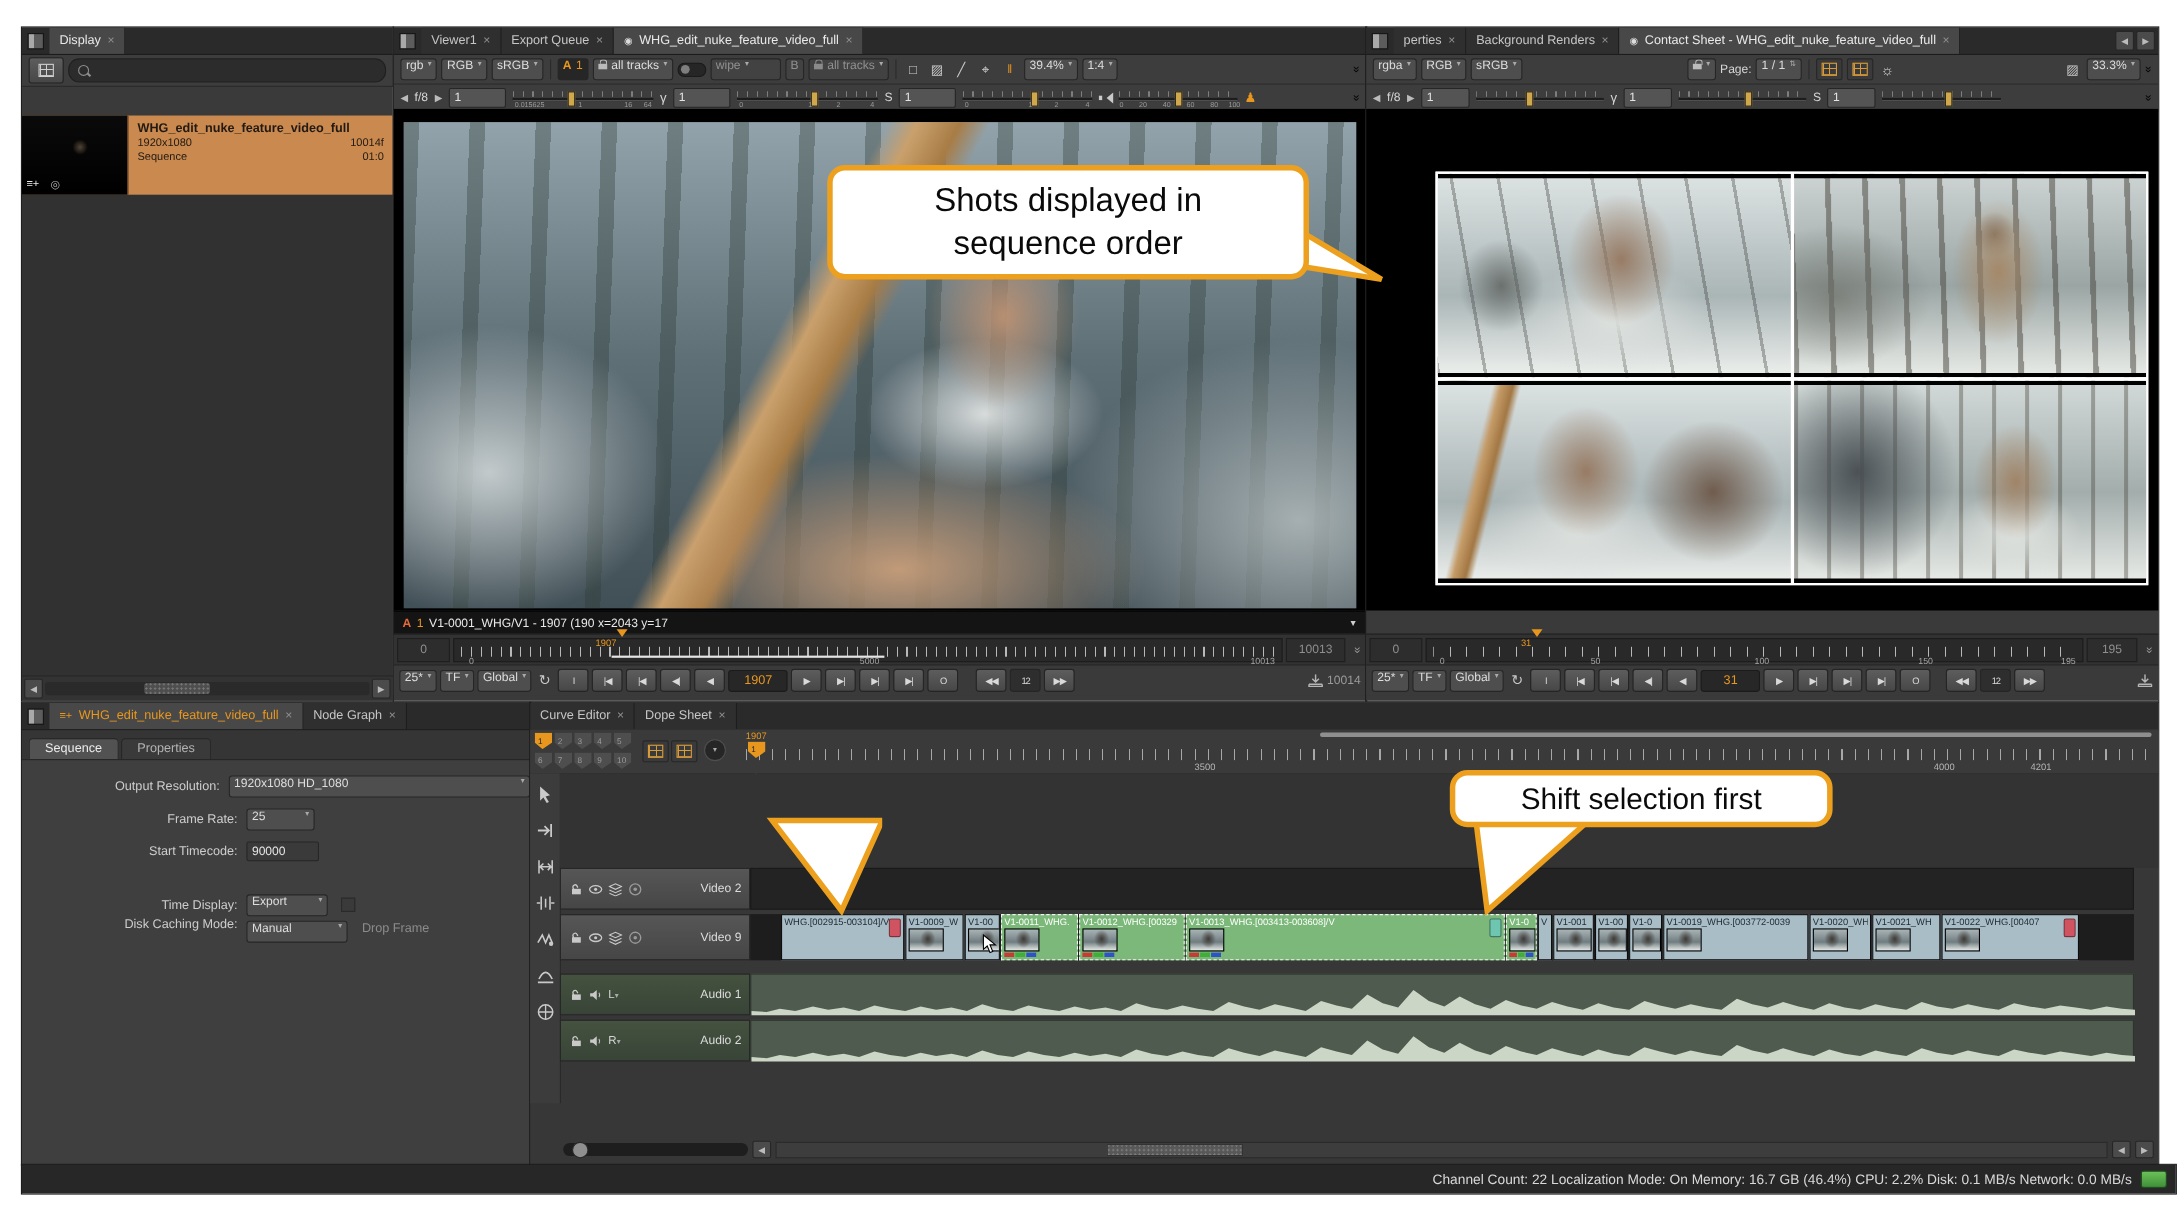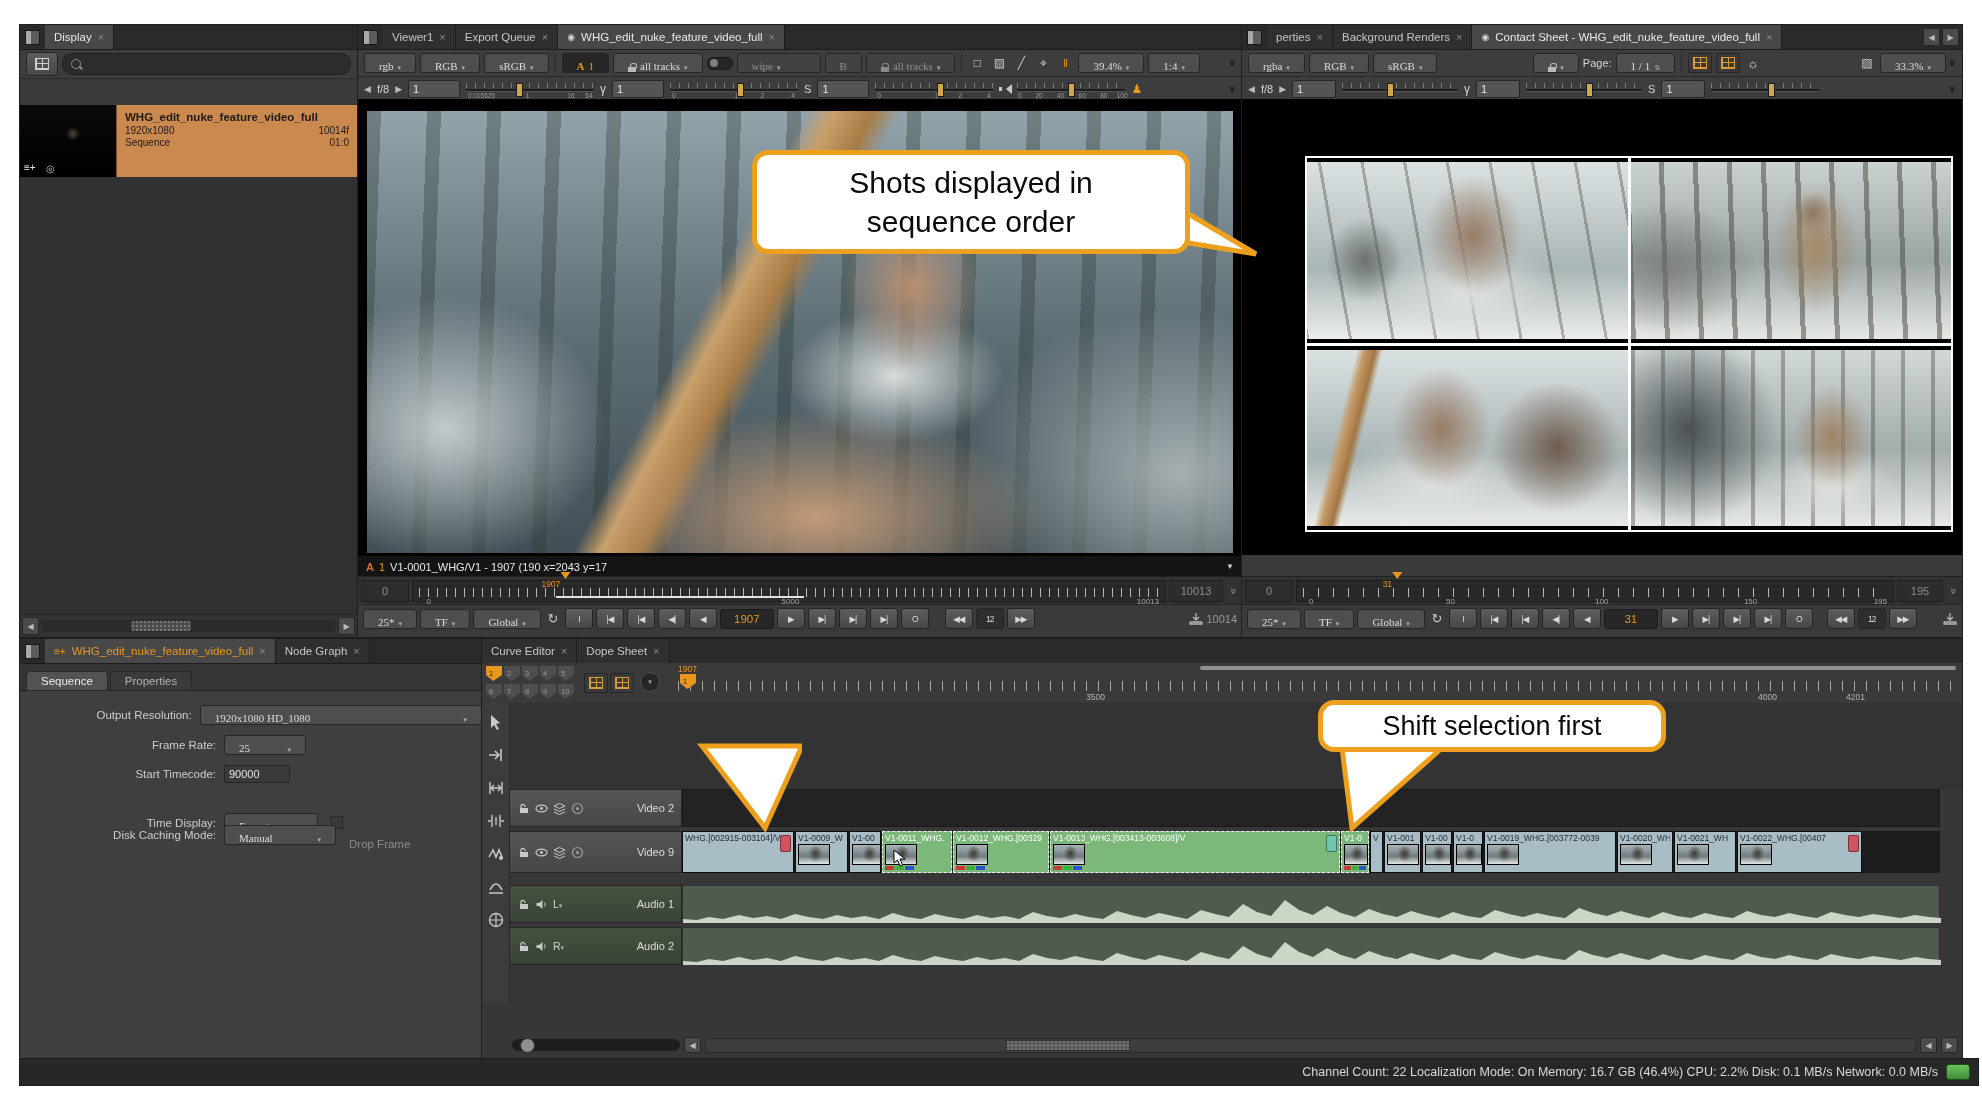--- a/index.html
+++ b/index.html
@@ -13,21 +13,21 @@
   .tabbar{display:flex;align-items:stretch;height:24px;background:#2a2a2a;border-bottom:1px solid #1c1c1c;overflow:hidden;}
   .wicon{width:13px;height:13px;margin:5px 5px 0 5px;background:linear-gradient(90deg,#a9a9a9 0 40%,#5c5c5c 40%);border:1px solid #171717;flex:none;}
   .tab{display:flex;align-items:center;gap:6px;padding:0 9px;font-size:11.5px;color:#c6c6c6;background:#2f2f2f;border-right:1px solid #1d1d1d;white-space:nowrap;}
   .tab.active{background:#484848;color:#e9e9e9;}
   .tab .x{color:#8d8d8d;font-size:11px;line-height:1;}
   .tab .eyeg{color:#dcdcdc;font-size:9px;}
   .navbtns{margin-left:auto;display:flex;gap:2px;padding:3px;}
   .navbtn{width:15px;height:16px;background:#4b4b4b;border:1px solid #262626;border-radius:2px;color:#bbb;font-size:8px;display:flex;align-items:center;justify-content:center;}
   
   .toolbar{display:flex;align-items:center;gap:4px;padding:0 6px;background:#3d3d3d;border-bottom:1px solid #2a2a2a;}
-  .dd{display:inline-flex;align-items:flex-end;gap:4px;background:#4e4e4e;border:1px solid #262626;border-radius:3px;padding:0 14px;font-size:11px;color:#ddd;height:18px;white-space:nowrap;font-family:Liberation Serif, serif;}
+  .dd{display:inline-flex;align-items:flex-start;gap:4px;background:#4e4e4e;border:1px solid #262626;border-radius:3px;padding:0 4px;font-size:11px;color:#ddd;height:18px;white-space:nowrap;}
   .dd.dim{color:#909090;background:#424242;}
   .car{font-size:7px;color:#aaa;}
   .sep{width:1px;height:18px;background:#2a2a2a;margin:0 2px;}
   .tbtn{min-width:22px;height:19px;padding:0 2px;background:linear-gradient(#5d5d5d,#474747);border:1px solid #252525;border-radius:3px;color:#d9d9d9;
         font-size:8.5px;display:inline-flex;align-items:center;justify-content:center;letter-spacing:-1px;flex:none;}
   .framebox{background:#272727;border:1px solid #1b1b1b;border-radius:3px;color:#e8971e;font-size:11.5px;min-width:52px;height:18px;
             display:inline-flex;align-items:center;justify-content:center;}
   .iconbtn{color:#c9c9c9;font-size:12px;width:18px;text-align:center;flex:none;}
   
   .slider{position:relative;height:18px;flex:none;}
@@ -598,21 +598,21 @@
       <span style="width:196px;text-align:right;color:#cdcdcd;font-size:11.5px;">Time Display:</span>
       <span class="dd" style="margin-left:8px;width:64px;justify-content:space-between;">
           <span>Export</span>
           <span class="car">▾</span>
         </span>
       <span style="width:11px;height:11px;background:#3a3a3a;border:1px solid #2a2a2a;margin-left:12px;"></span>
       <span style="color:#8b8b8b;font-size:11.5px;margin-left:6px;margin-top:43px;">Drop Frame</span>
     </div>
     <div class="row abs" style="left:0;top:186px;width:100%;">
       <span style="width:196px;text-align:right;color:#cdcdcd;font-size:11.5px;">Disk Caching Mode:</span>
-      <span class="dd" style="margin-left:8px;width:82px;justify-content:space-between;">
+      <span class="dd" style="margin-left:8px;width:82px;justify-content:space-between;margin-top:12px;">
           <span>Manual</span>
           <span class="car">▾</span>
         </span>
     </div>
   </div>
 
   <div class="panel" style="left:482px;top:639px;width:1480px;height:420px;background:#373737;">
     <div class="tabbar">
       <div class="tab">
         <span>Curve Editor</span>
@@ -737,21 +737,21 @@
         </span>
       <span class="ticon">
           <svg width="13" height="13">
             <circle cx="6.5" cy="6.5" r="5" stroke="#9a9a9a" fill="none" stroke-width="1.2"></circle>
             <circle cx="6.5" cy="6.5" r="1.6" fill="#9a9a9a"></circle>
           </svg>
         </span>
       <span class="tname">Video 9</span>
     </div>
     <div class="tcontent row" style="top:192px;height:42px;background:#1d1d1d;align-items:stretch;gap:1px;">
-      <div class="clip" style="width:112px;">
+      <div class="clip" style="width:112px;margin-left:28px;">
         <div class="clabel">WHG.[002915-003104]/V</div>
         <i class="ctag" style="right:2px;background:#cf5360;"></i>
       </div>
       <div class="clip" style="width:53px;">
         <div class="clabel">V1-0009_W</div>
         <div class="cthumb"></div>
       </div>
       <div class="clip" style="width:32px;">
         <div class="clabel">V1-00</div>
         <div class="cthumb"></div>

